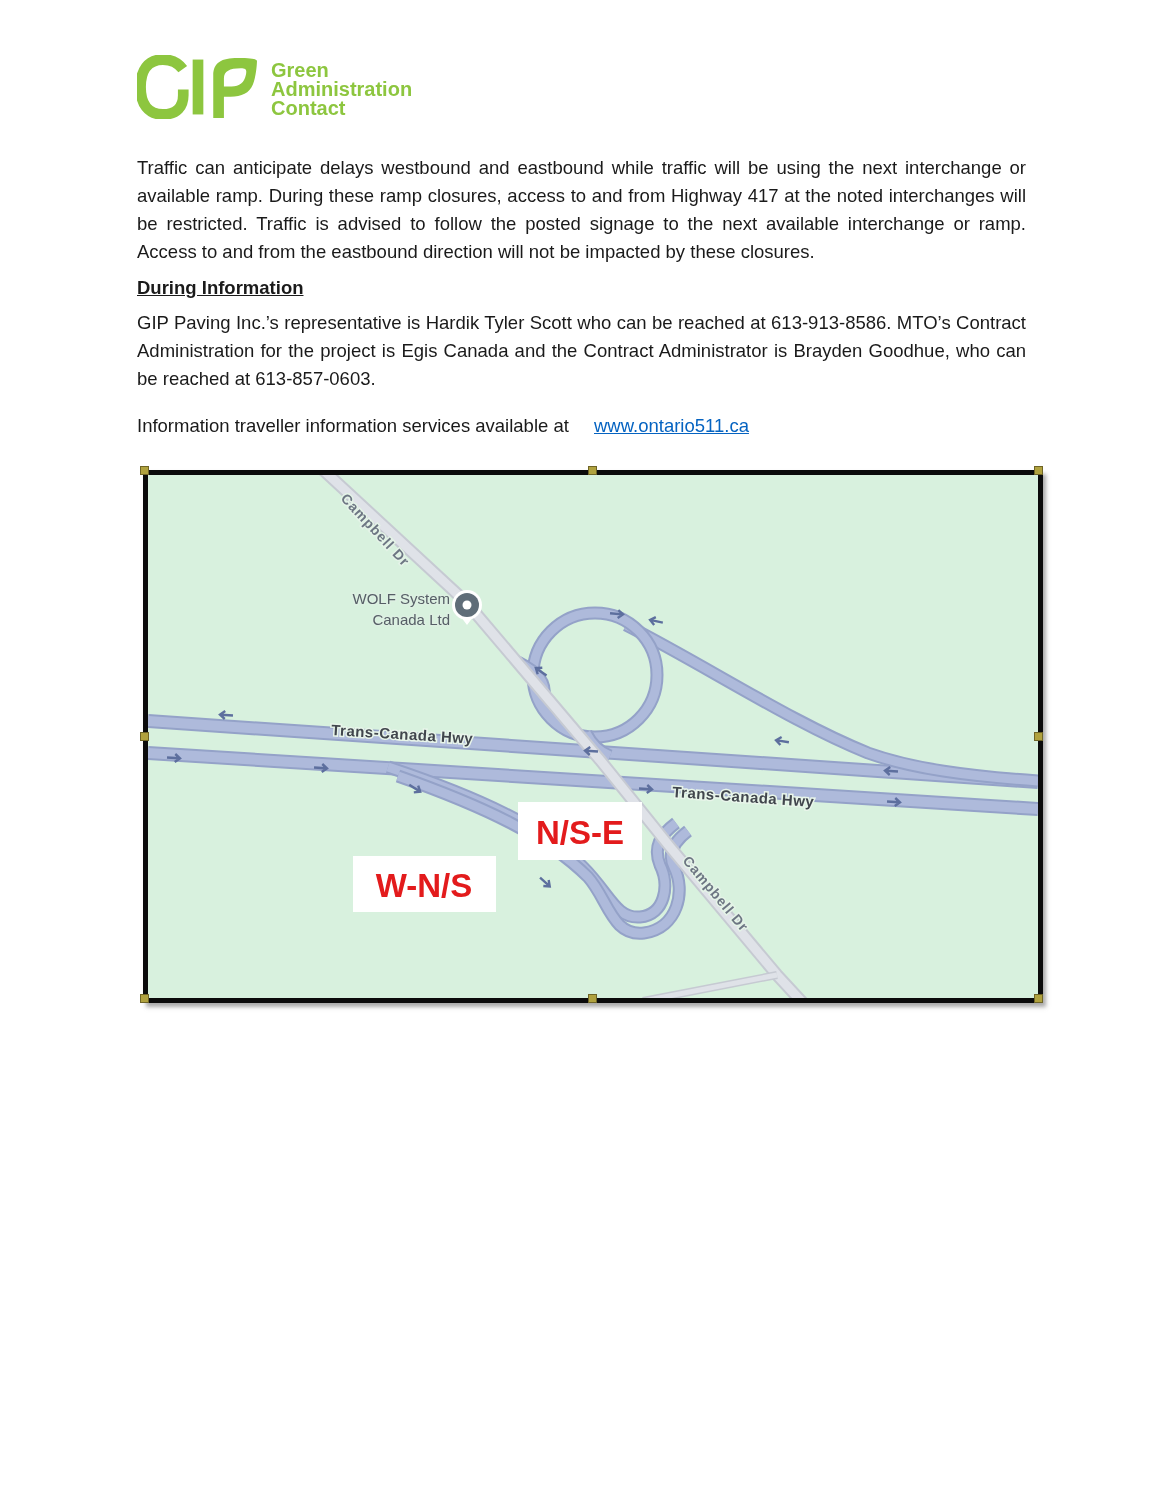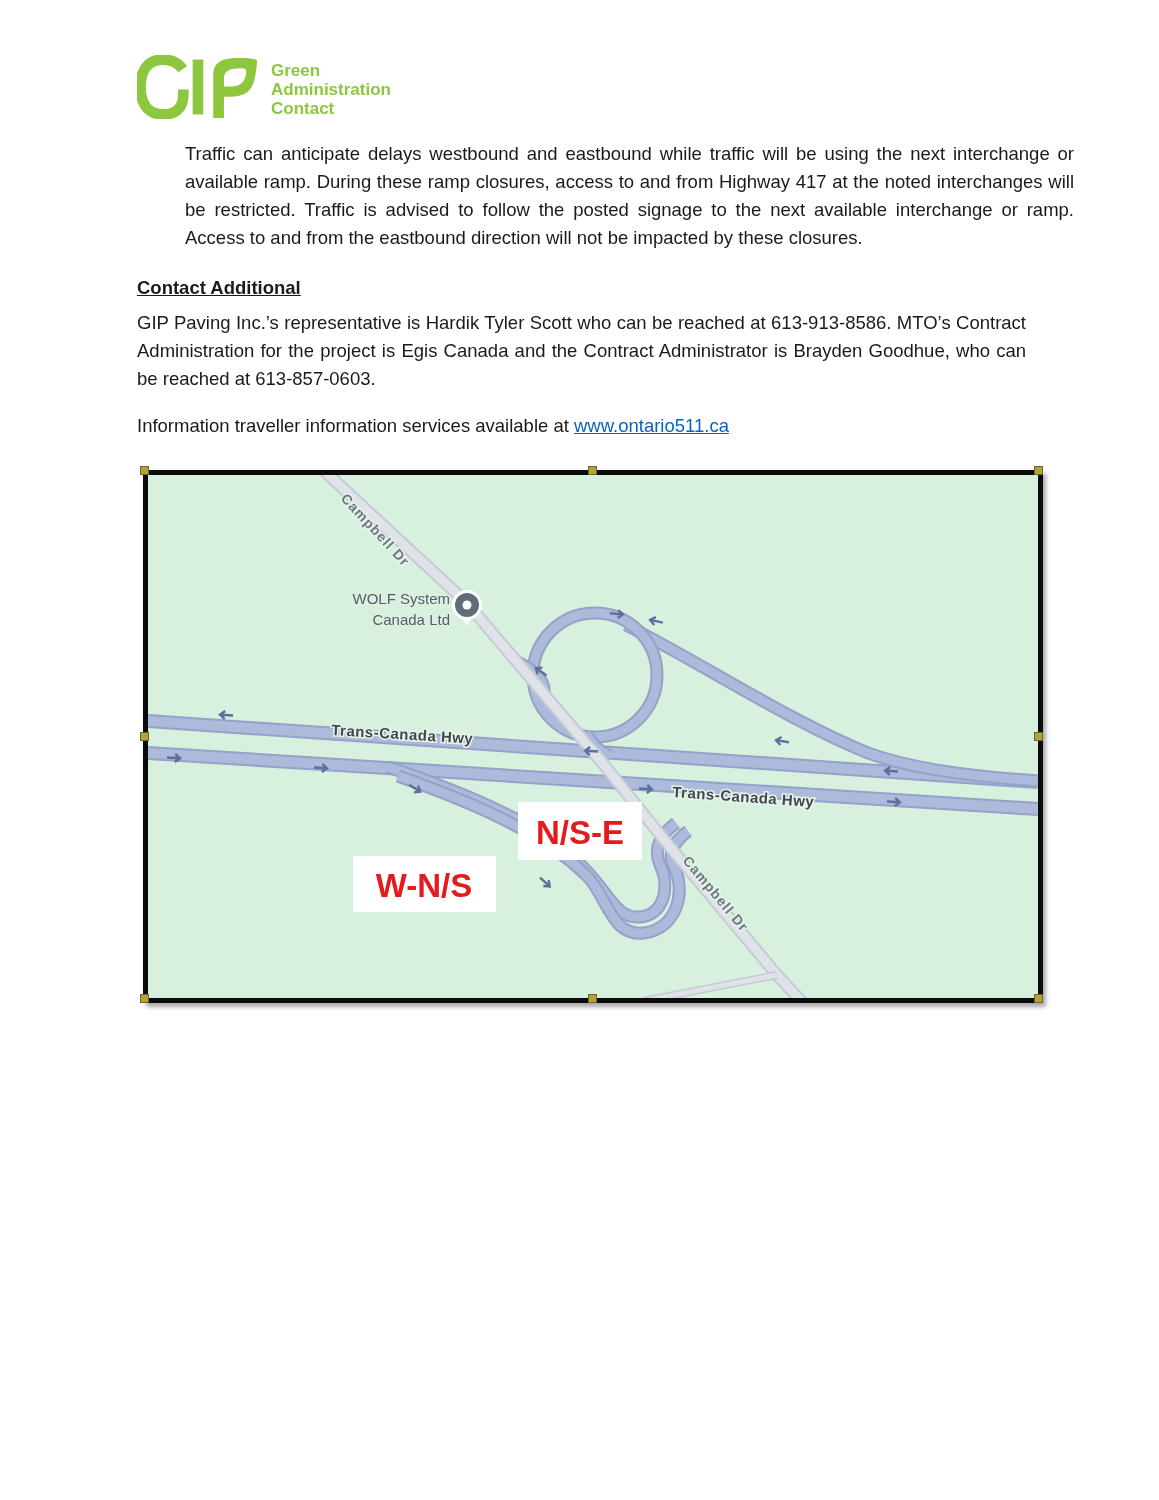--- a/index.html
+++ b/index.html
@@ -4,29 +4,29 @@
 <style>
   html,body{margin:0;padding:0;}
   body{
     width:1159px;height:1500px;position:relative;background:#ffffff;
     font-family:"Liberation Sans", sans-serif;color:#1a1a1a;
   }
   .abs{position:absolute;}
   
   .logo-wrap{left:137px;top:55px;width:320px;height:70px;display:flex;align-items:flex-start;}
   .logo-mark{width:122px;height:64px;}
-  .logo-text{margin-left:12px;padding-top:6px;font-weight:bold;font-size:17px;line-height:19px;color:#8dc63f;}
+  .logo-text{margin-left:12px;padding-top:6px;font-weight:bold;font-size:20px;line-height:19px;color:#8dc63f;}
   .sr{position:absolute;width:1px;height:1px;overflow:hidden;clip:rect(0 0 0 0);white-space:nowrap;}
   
   .para{left:137px;width:889px;font-size:18.5px;line-height:28px;text-align:justify;}
-  #p1{top:140px;margin-left:48px;}
+  #p1{top:154px;}
   #heading{top:277px;left:137px;font-size:18.5px;font-weight:bold;text-decoration:underline;text-align:left;}
   #p2{top:309px;}
   #traveller{top:412px;text-align:left;}
-  #traveller a{color:#0563c1;text-decoration:underline;cursor:pointer;}
+  #traveller a{color:#0563c1;text-decoration:underline;cursor:pointer;margin-left:20px;}
   
   .map-frame{
     left:143px;top:470px;width:900px;height:533px;box-sizing:border-box;
     border:5px solid #0b0b0b;background:#d8f1de;
     box-shadow:3px 4px 4px rgba(100,100,100,.55);
   }
   .map-frame svg{display:block;}
   .handle{
     width:9px;height:9px;background:#b0a23e;border:1px solid #6e6426;box-sizing:border-box;z-index:5;
   }
@@ -50,21 +50,21 @@
   <span class="sr">GIP</span>
   <div class="logo-text">
     <div>Green</div>
     <div>Administration</div>
     <div>Contact</div>
   </div>
 </div>
 
 <div class="abs para" id="p1">Traffic can anticipate delays westbound and eastbound while traffic will be using the next interchange or available ramp. During these ramp closures, access to and from Highway 417 at the noted interchanges will be restricted. Traffic is advised to follow the posted signage to the next available interchange or ramp. Access to and from the eastbound direction will not be impacted by these closures.</div>
 
-<div class="abs" id="heading">Contact Additional</div>
+<div class="abs" id="heading">During Information</div>
 
 <div class="abs para" id="p2">GIP Paving Inc.’s representative is Hardik Tyler Scott who can be reached at 613-913-8586. MTO’s Contract Administration for the project is Egis Canada and the Contract Administrator is Brayden Goodhue, who can be reached at 613-857-0603.</div>
 
 <div class="abs para" id="traveller"><span>Information traveller information services available at </span><a href="#">www.ontario511.ca</a></div>
 
 <div class="abs map-frame">
   <svg viewBox="0 0 890 523" width="890" height="523">
     <defs>
       <g id="arr" stroke="#5d6f9e" stroke-width="2.4" fill="none">
         <path d="M-8,0 H4 M0,-4 L5,0 L0,4"></path>

